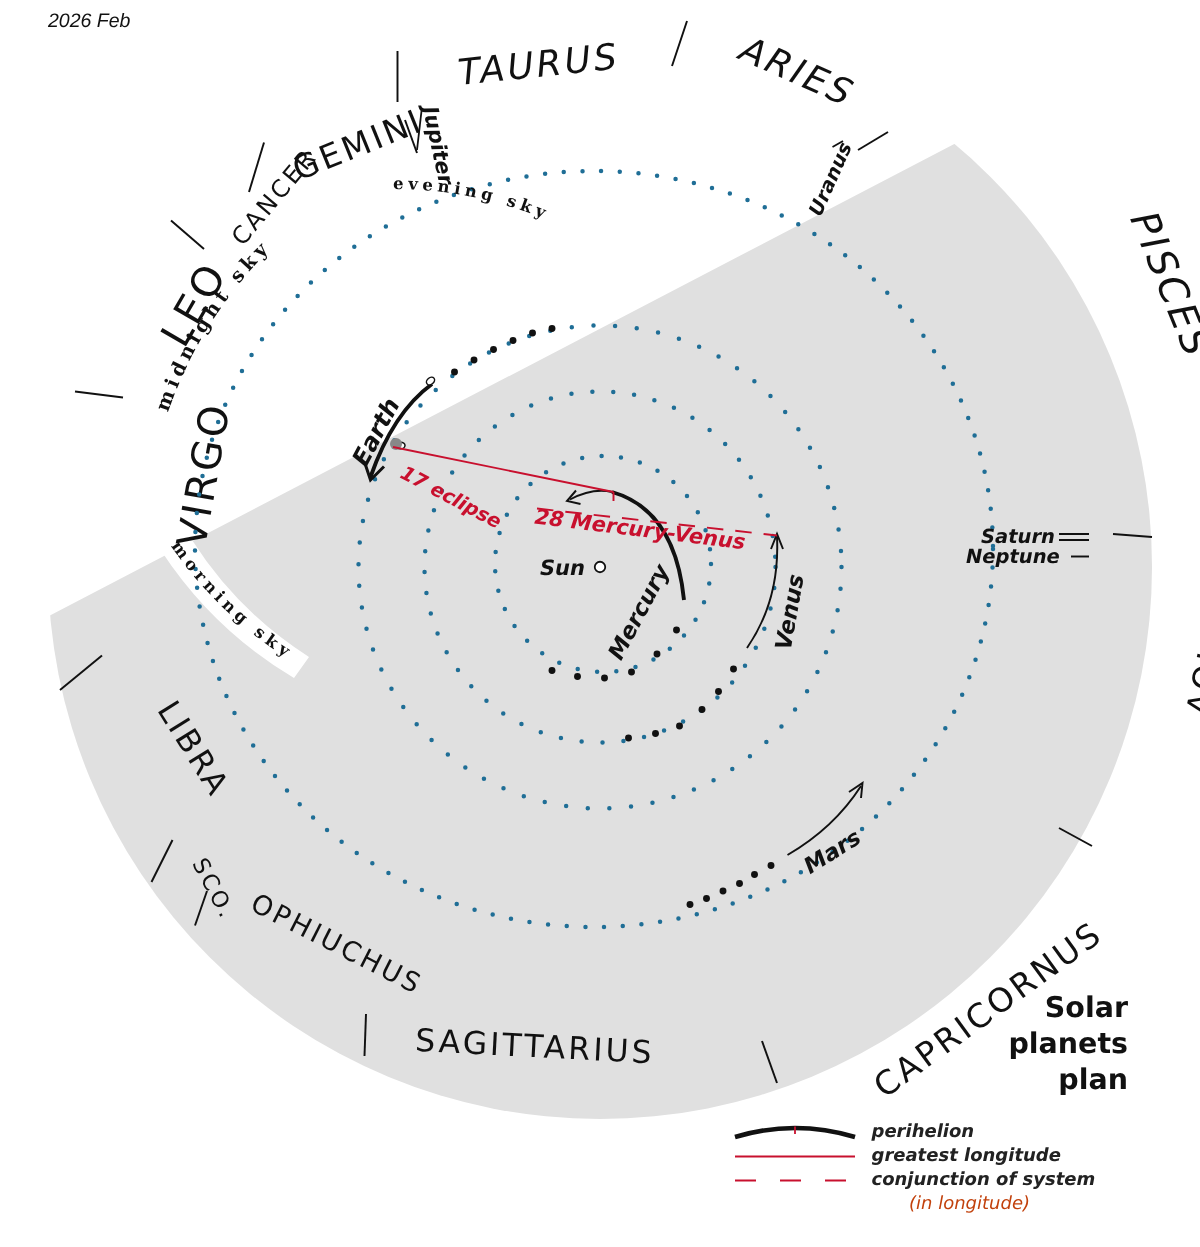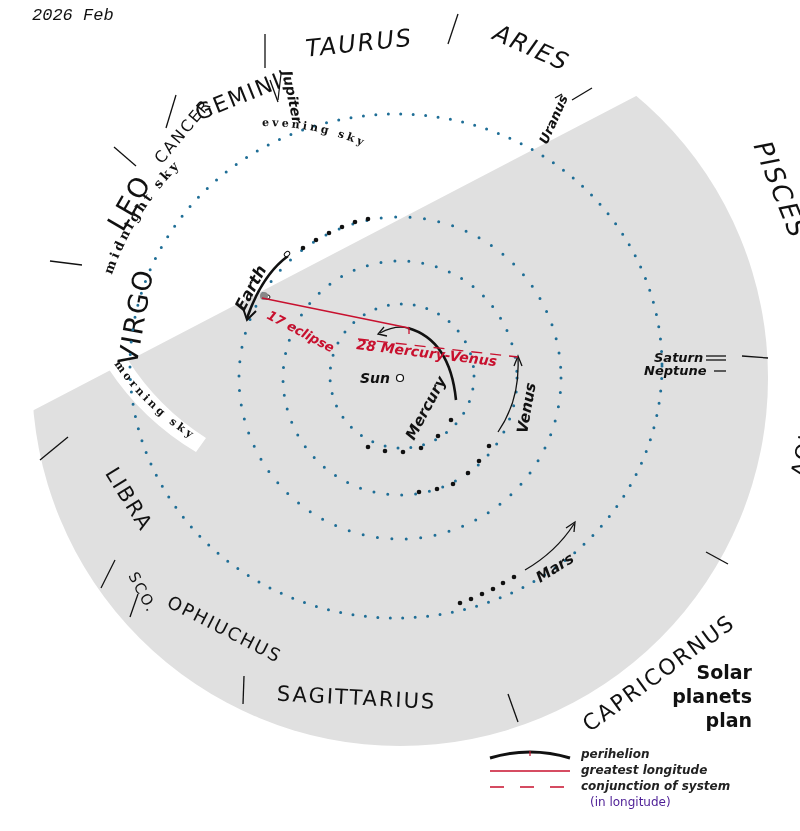--- a/index.html
+++ b/index.html
@@ -1,24 +1,24 @@
 <!DOCTYPE html>
 <html><head>
 <meta charset="utf-8">
 <style>
   html, body { margin: 0; padding: 0; background: #ffffff; }
   body { width: 800px; height: 831px; position: relative; overflow: hidden; font-family: "DejaVu Sans", sans-serif; }
   #stage { position: absolute; left: 0; top: 0; width: 800px; height: 831px; }
-  .date-label { position: absolute; left: 32px; top: 6px; font-family: Liberation Mono, monospace; font-style: italic; font-size: 17px; color: #111; }
+  .date-label { position: absolute; left: 32px; top: 6px; font-family: Liberation Sans, sans-serif; font-style: italic; font-size: 13px; color: #111; }
   .title-block { position: absolute; right: 48px; top: 660px; text-align: right; font-family: "DejaVu Sans", sans-serif; font-weight: bold; font-size: 19px; line-height: 24px; color: #111; }
   .legend { position: absolute; left: 478px; top: 746px; width: 320px; }
   .legend-row { position: relative; height: 16px; }
   .legend-swatch { position: absolute; left: 0; top: 0; width: 100px; height: 16px; }
   .legend-text { position: absolute; left: 103px; top: 0; font-family: "DejaVu Sans", sans-serif; font-style: italic; font-size: 12px; color: #222; line-height: 16px; white-space: nowrap; font-weight: bold; }
-  .legend-sub { position: absolute; left: 112px; top: 0; font-family: "DejaVu Sans", sans-serif; font-size: 12px; color: #4c1d95; line-height: 16px; }
+  .legend-sub { position: absolute; left: 128px; top: 0; font-family: "DejaVu Sans", sans-serif; font-style: italic; font-size: 12px; color: #c2410c; line-height: 16px; }
   svg text { font-family: "DejaVu Sans", sans-serif; }
   .zod { font-family: "DejaVu Sans", sans-serif; fill: #111; letter-spacing: 2px; }
   .planet-lbl { font-family: "DejaVu Sans", sans-serif; font-weight: bold; font-style: italic; fill: #111; }
   .sky-lbl { font-family: "DejaVu Serif", serif; font-weight: bold; fill: #111; letter-spacing: 3px; }
   .red-lbl { font-family: "DejaVu Sans", sans-serif; font-weight: bold; font-style: italic; fill: #c8102e; }
 </style>
 </head>
 <body>
 
 <div id="stage">

